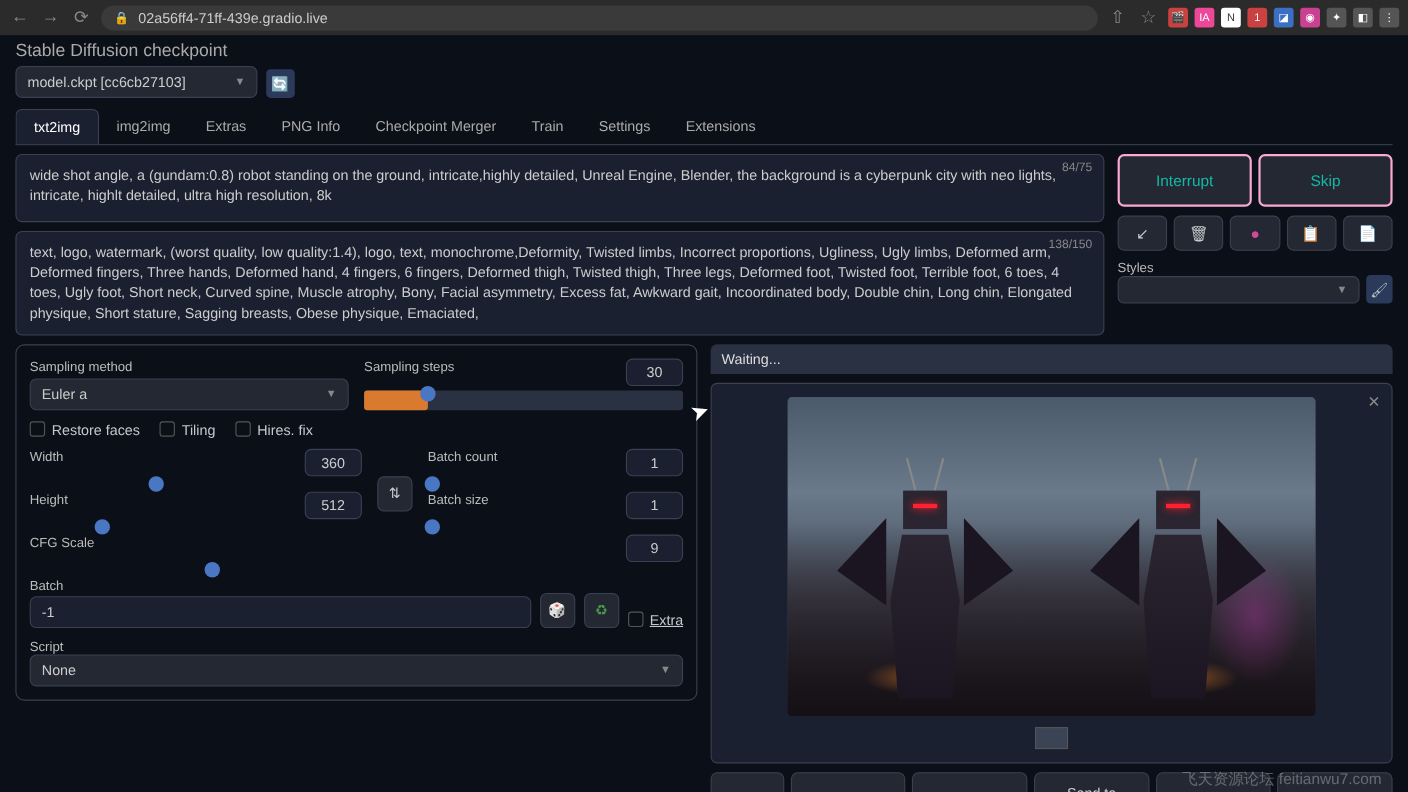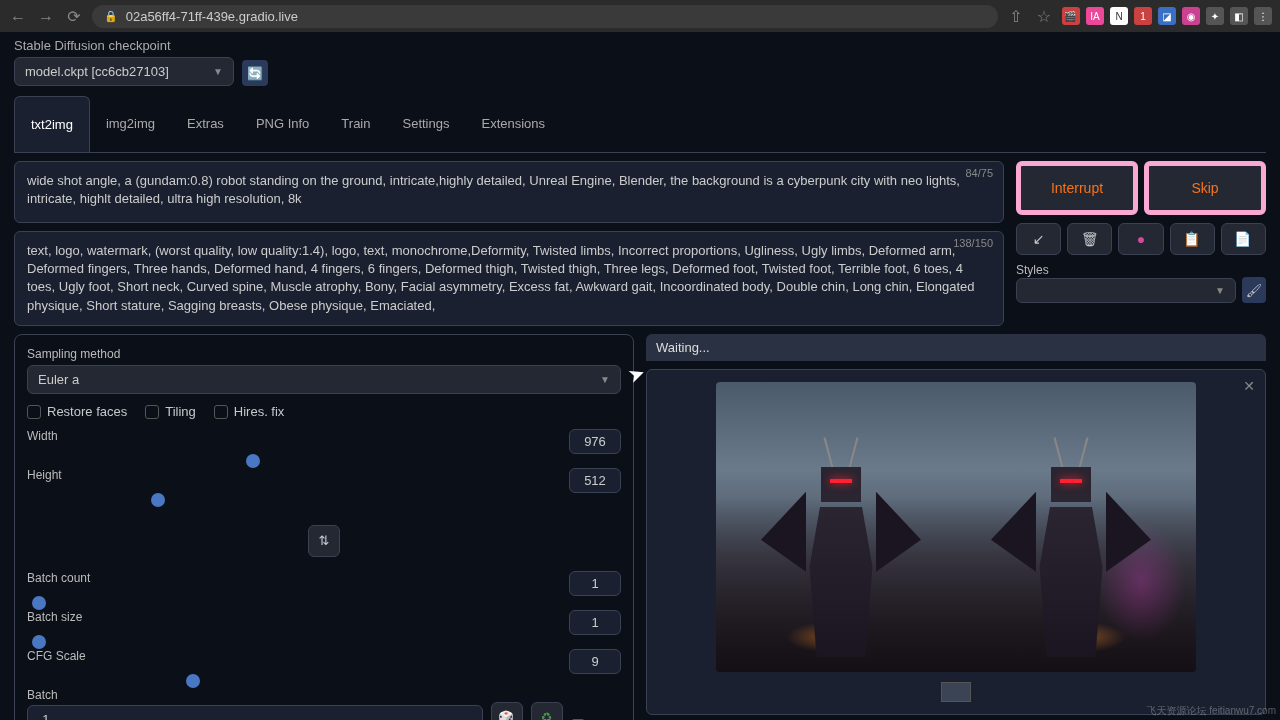--- a/index.html
+++ b/index.html
@@ -11,48 +11,48 @@
 .ext-icons { display: flex; gap: 6px; align-items: center; }
 .ext-icon { width: 18px; height: 18px; border-radius: 3px; display: flex; align-items: center; justify-content: center; font-size: 10px; }
 .ext-red { background: #c94141; color:#fff; }
 .ext-purple { background: #ec4899; color:#fff; }
 .ext-white { background: #fff; color:#333; }
 .ext-grey { background: #555; color:#fff; }
 .ext-blue { background: #3a6fc4; color:#fff; }
 .ext-pink { background: #c94190; color:#fff; }
 .page { padding: 6px 14px; }
 .ckpt-row { display: flex; align-items: flex-end; gap: 8px; margin-bottom: 10px; }
-.ckpt-label { font-size: 13px; color: #aaa; margin-bottom: 4px; }
+.ckpt-label { font-size: 16px; color: #aaa; margin-bottom: 4px; }
 .select-box { background: #232833; border: 1px solid #3a4152; border-radius: 6px; padding: 6px 10px; display: flex; align-items: center; justify-content: space-between; color: #ccc; min-width: 220px; }
 .chev { color: #888; font-size: 10px; }
 .refresh-btn { width: 26px; height: 26px; background: #2b3a5a; border-radius: 4px; display: flex; align-items: center; justify-content: center; font-size: 13px; }
 .tabs { display: flex; border-bottom: 1px solid #3a4152; }
-.tab { padding: 20px 16px; color: #aaa; cursor: pointer; }
+.tab { padding: 8px 16px; color: #aaa; cursor: pointer; }
 .tab.active { background: #1a2030; color: #fff; border: 1px solid #3a4152; border-bottom: none; border-radius: 6px 6px 0 0; }
 .content { display: flex; gap: 12px; padding-top: 8px; }
 .left-col { flex: 1; display:flex; flex-direction:column; gap:8px; }
 .right-col { width: 250px; display:flex; flex-direction:column; gap:8px; }
 .prompt-box { position: relative; background: #1a2030; border: 1px solid #3a4152; border-radius: 6px; padding: 10px 12px; font-size: 13px; line-height: 1.4; color: #ccc; min-height: 62px; }
 .token-count { position: absolute; top: 4px; right: 10px; font-size: 11px; color: #888; }
 .action-row { display: flex; gap: 6px; }
-.action-btn { flex:1; background: #232833; border:5px solid #f9a8d4; border-radius:6px; padding: 14px 0; text-align:center; color:#f97316; font-size:14px; }
+.action-btn { flex:1; background: #232833; border:2px solid #f9a8d4; border-radius:6px; padding: 14px 0; text-align:center; color:#14b8a6; font-size:14px; }
 .tool-row { display: flex; gap: 6px; }
 .tool-btn { flex:1; background:#232833; border:1px solid #3a4152; border-radius:6px; height:32px; display:flex; align-items:center; justify-content:center; font-size:14px; }
 .styles-row { display:flex; gap:6px; align-items:center; }
 .styles-select { flex:1; }
 .controls-panel { border:1px solid #3a4152; border-radius:8px; padding:12px; display:flex; flex-direction:column; gap:10px; }
-.ctrl-row { display:flex; gap:14px;flex-direction:column; }
+.ctrl-row { display:flex; gap:14px; }
 .ctrl-block { flex:1; display:flex; flex-direction:column; gap:4px; }
 .ctrl-label { font-size:12px; color:#bbb; }
 .slider { position:relative; flex:1; height:6px; background:#2a3142; border-radius:3px; }
 .slider-fill { position:absolute; left:0; top:0; bottom:0; background:#d97a2e; border-radius:3px; }
 .slider-thumb { position:absolute; top:-4px; width:14px; height:14px; background:#4a77c4; border-radius:50%; transform:translateX(-50%); }
 .num-box { width:52px; background:#1a2030; border:1px solid #3a4152; border-radius:6px; padding:4px 6px; text-align:center; color:#ccc; font-size:13px; }
 .check-row { display:flex; gap:18px; }
-.check { display:flex; align-items:flex-end; gap:6px; }
+.check { display:flex; align-items:flex-start; gap:6px; }
 .check-box { width:14px; height:14px; border:1px solid #555; border-radius:3px; }
 .swap-btn { width:32px; height:32px; background:#232833; border:1px solid #3a4152; border-radius:6px; display:flex; align-items:center; justify-content:center; align-self:center; margin-top:14px; }
 .seed-row { display:flex; gap:8px; align-items:flex-end; }
 .seed-input { flex:1; background:#1a2030; border:1px solid #3a4152; border-radius:6px; padding:6px 10px; color:#ccc; }
 .seed-btn { width:32px; height:32px; background:#232833; border:1px solid #3a4152; border-radius:6px; display:flex; align-items:center; justify-content:center; }
 .extra-check { display:flex; align-items:center; gap:6px;text-decoration:underline; }
 .output-col { flex:1; display:flex; flex-direction:column; gap:8px; min-width:600px; }
 .status-bar { background:#2a3142; border-radius:6px 6px 0 0; padding:6px 10px; font-size:13px; color:#ddd; }
 .img-area { background:#1a2030; border:1px solid #3a4152; border-radius:6px; padding:12px; display:flex; flex-direction:column; align-items:center; gap:10px; position:relative; }
 .close-x { position:absolute; top:8px; right:10px; color:#888; font-size:14px; }
@@ -71,21 +71,21 @@
 .robot-antenna.al{ left:40%; transform:rotate(-15deg); }
 .robot-antenna.ar{ right:40%; transform:rotate(15deg); }
 .glow { position:absolute; bottom:20px; width:80px; height:30px; background:radial-gradient(ellipse,rgba(255,140,40,0.4),transparent 70%); }
 .glow.gl{ left:70px; } .glow.gr{ right:70px; }
 .pink-glow { position:absolute; bottom:30px; right:10px; width:90px; height:120px; background:radial-gradient(ellipse,rgba(200,60,180,0.35),transparent 70%); }
 .thumb-strip { display:flex; gap:4px; }
 .thumb { width:30px; height:20px; background:#3a4455; border:1px solid #555; }
 .send-row { display:flex; gap:6px; }
 .send-btn { flex:1; background:#232833; border:1px solid #3a4152; border-radius:6px; padding:10px 4px; text-align:center; font-size:13px; color:#ccc; display:flex; align-items:center; justify-content:center; }
 .folder-btn { flex:0.6; }
-.watermark { position:absolute; bottom:2px; right:4px; font-size:10px; color:rgba(255,255,255,0.3); }
+.watermark { position:absolute; bottom:2px; right:24px; font-size:14px; color:rgba(255,255,255,0.3); }
 .cursor { position:absolute; left:628px; top:362px; font-size:20px; color:#fff; pointer-events:none; z-index:100; transform:rotate(-20deg); }
 .lower { display:flex; gap:12px; margin-top:8px; }
 </style>
 </head>
 <body>
 
 <div class="browser-bar">
   <span class="nav-btn">←</span>
   <span class="nav-btn">→</span>
   <span class="nav-btn">⟳</span>
@@ -118,20 +118,21 @@
       </div>
     </div>
     <div class="refresh-btn">🔄</div>
   </div>
 
   <div class="tabs">
     <div class="tab active">txt2img</div>
     <div class="tab">img2img</div>
     <div class="tab">Extras</div>
     <div class="tab">PNG Info</div>
+    <div class="tab">Checkpoint Merger</div>
     <div class="tab">Train</div>
     <div class="tab">Settings</div>
     <div class="tab">Extensions</div>
   </div>
 
   <div class="content">
     <div class="left-col">
       <div class="prompt-box">
         <span class="token-count">84/75</span>
         <span>wide shot angle, a (gundam:0.8) robot standing on the ground, intricate,highly detailed, Unreal Engine, Blender, the background is a cyberpunk city with neo lights, intricate, highlt detailed, ultra high resolution, 8k</span>
@@ -170,40 +171,50 @@
     <div style="flex:1;">
       <div class="controls-panel">
         <div class="ctrl-row">
           <div class="ctrl-block">
             <div class="ctrl-label">Sampling method</div>
             <div class="select-box">
               <span>Euler a</span>
               <span class="chev">▼</span>
             </div>
           </div>
+          <div class="ctrl-block">
+            <div style="display:flex;justify-content:space-between;">
+              <div class="ctrl-label">Sampling steps</div>
+              <div class="num-box">30</div>
+            </div>
+            <div class="slider">
+                <div class="slider-fill" style="width:20%"></div>
+                <div class="slider-thumb" style="left:20%"></div>
+              </div>
+          </div>
         </div>
         <div class="check-row">
           <div class="check">
               <div class="check-box"></div>
               <span>Restore faces</span>
             </div>
           <div class="check">
               <div class="check-box"></div>
               <span>Tiling</span>
             </div>
           <div class="check">
               <div class="check-box"></div>
               <span>Hires. fix</span>
             </div>
         </div>
         <div class="ctrl-row">
           <div class="ctrl-block" style="flex:1.3;">
             <div style="display:flex;justify-content:space-between;">
                 <div class="ctrl-label">Width</div>
-                <div class="num-box">976</div>
+                <div class="num-box">360</div>
               </div>
             <div class="slider">
                 <div class="slider-fill" style="width:38%"></div>
                 <div class="slider-thumb" style="left:38%"></div>
               </div>
             <div style="display:flex;justify-content:space-between;margin-top:6px;">
                 <div class="ctrl-label">Height</div>
                 <div class="num-box">512</div>
               </div>
             <div class="slider">

